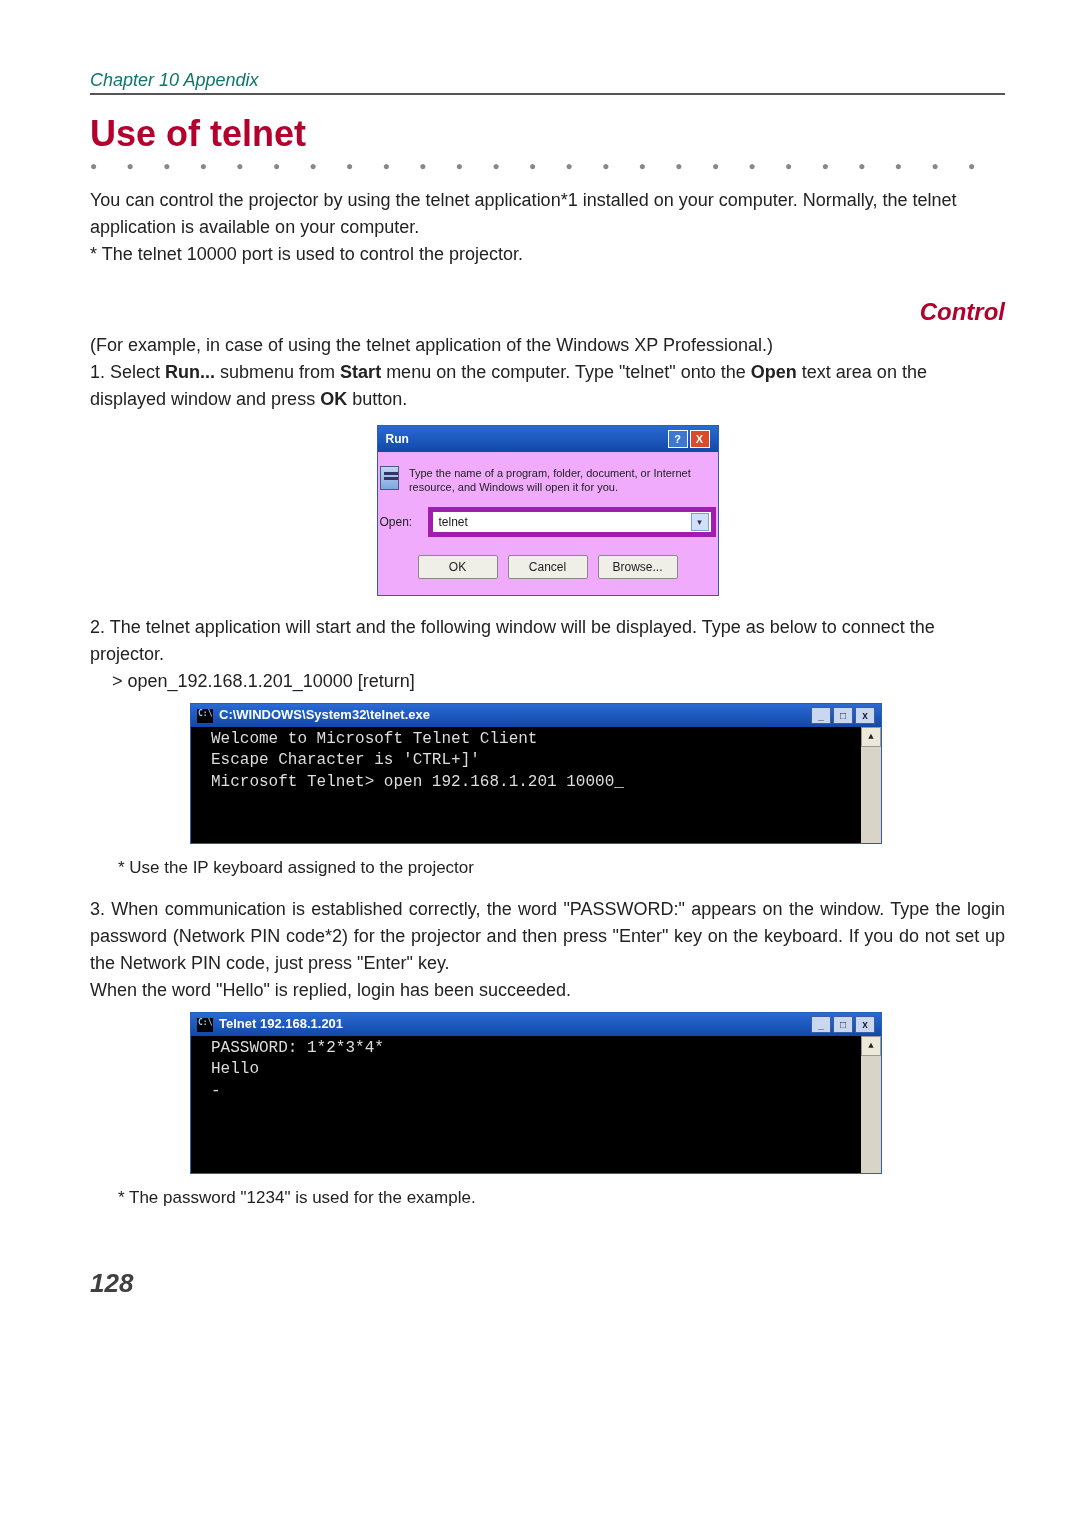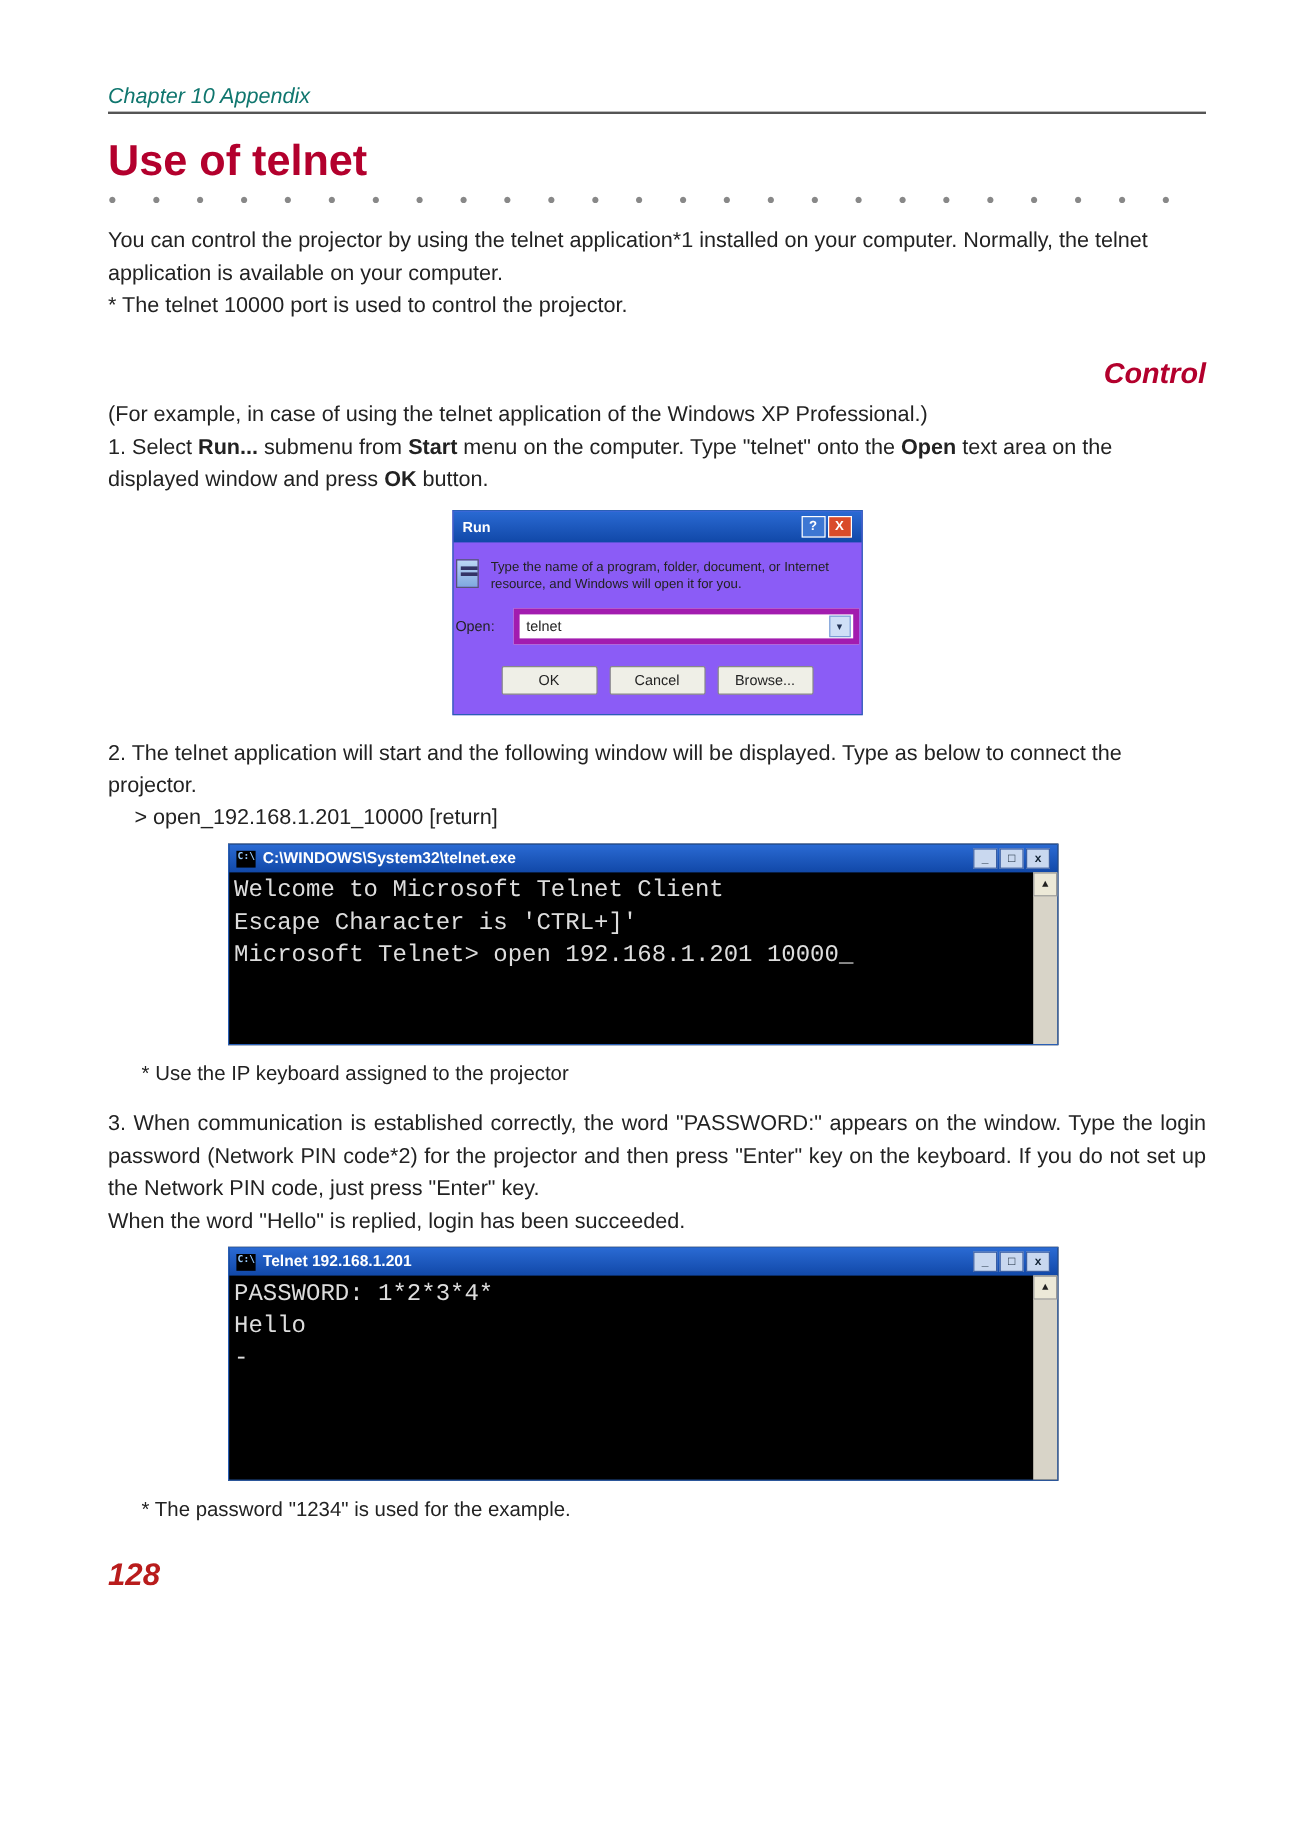--- a/index.html
+++ b/index.html
@@ -47,21 +47,21 @@
   margin-bottom: 6px;
   text-align: right;
 }
 .step { font-size: 18px; line-height: 1.5; margin-bottom: 8px; }
 .step .indent { margin-left: 22px; display: block; }
 
 .run-dialog {
   width: 340px;
   margin: 12px auto 18px;
   border: 1px solid #2a5fb5;
-  background: #8b5cf6;
+  background: #f0abfc;
   font-family: Tahoma, sans-serif;
   font-size: 12px;
 }
 .run-title {
   background: linear-gradient(#2a6ad3, #1148a8);
   color: #fff;
   padding: 4px 8px;
   display: flex;
   align-items: center;
   justify-content: space-between;
@@ -119,21 +119,21 @@
 }
 .tw-btns { display: flex; gap: 2px; }
 .twb {
   width: 18px; height: 15px; background: #c9d8ef;
   border: 1px solid #3a5ea3; display: flex; align-items: center; justify-content: center;
   font-size: 10px; color: #123;
 }
 .twb.close { background: #c9d8ef; }
 .telnet-body { display: flex; }
 .telnet-content {
-  flex: 1; color: #ddd; font-size: 20px; padding: 2px 4px 6px;
+  flex: 1; color: #ddd; font-size: 16px; padding: 2px 20px 6px;
   white-space: pre; line-height: 1.35; min-height: 80px;
 }
 .telnet-scroll {
   width: 20px; background: #d8d4c8;
   display: flex; flex-direction: column; justify-content: flex-start;
 }
 .telnet-scroll .up {
   height: 18px; background: #ece9d8; border: 1px solid #999;
   display: flex; align-items: center; justify-content: center; font-size: 9px;
 }
@@ -141,21 +141,21 @@
   width: 16px; height: 14px; background: #000; display: inline-block;
   margin-right: 6px; position: relative; vertical-align: middle;
 }
 .telnet-icon::before {
   content: "C:\\"; position: absolute; left: 1px; top: 0;
   font-size: 8px; color: #9cf; font-family: monospace;
 }
 .note { font-size: 17px; margin: 14px 0 18px 28px; }
 .page-num {
   font-style: italic; font-weight: bold; font-size: 26px;
-  margin-top: 29px; color: #b91c1c;
+  margin-top: 60px; color: #404040;
 }
 </style>
 </head>
 <body>
 
 <div class="page">
   <div class="chapter-header">Chapter 10 Appendix</div>
 
   <div class="main-title">Use of telnet</div>
   <div class="dot-row">● ● ● ● ● ● ● ● ● ● ● ● ● ● ● ● ● ● ● ● ● ● ● ● ● ● ● ● ● ● ● ● ● ● ● ● ● ● ● ● ●</div>

